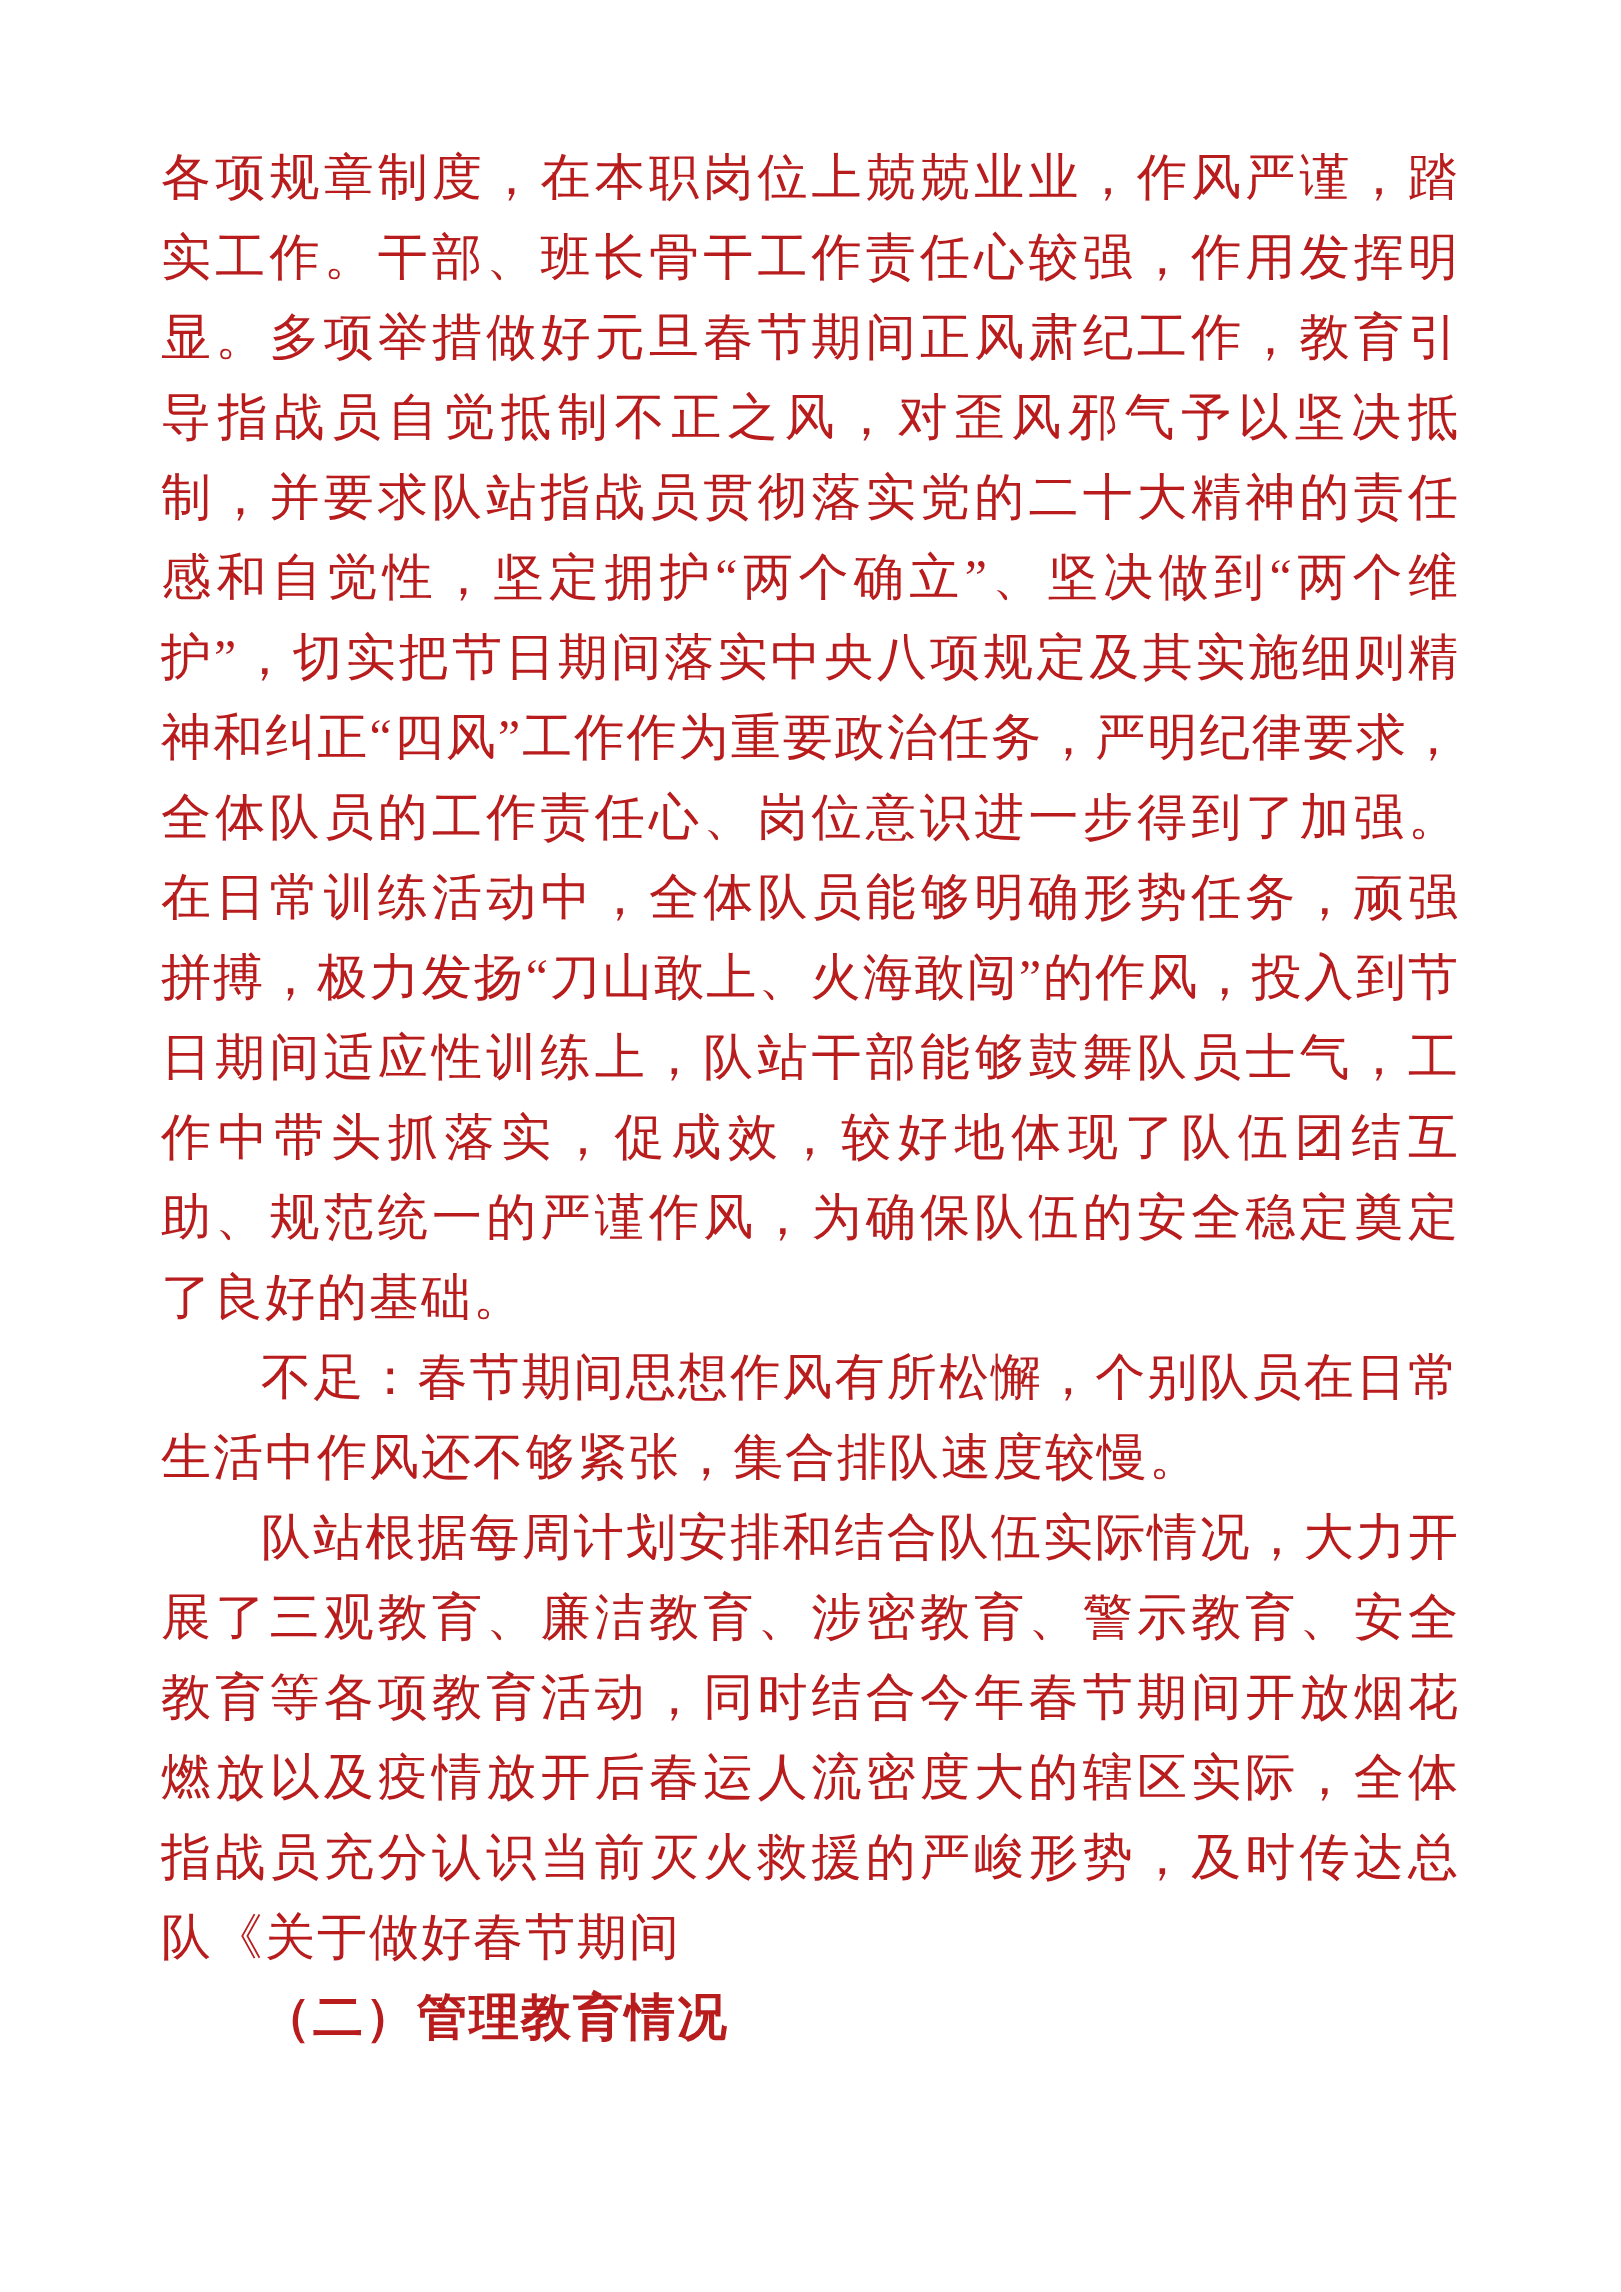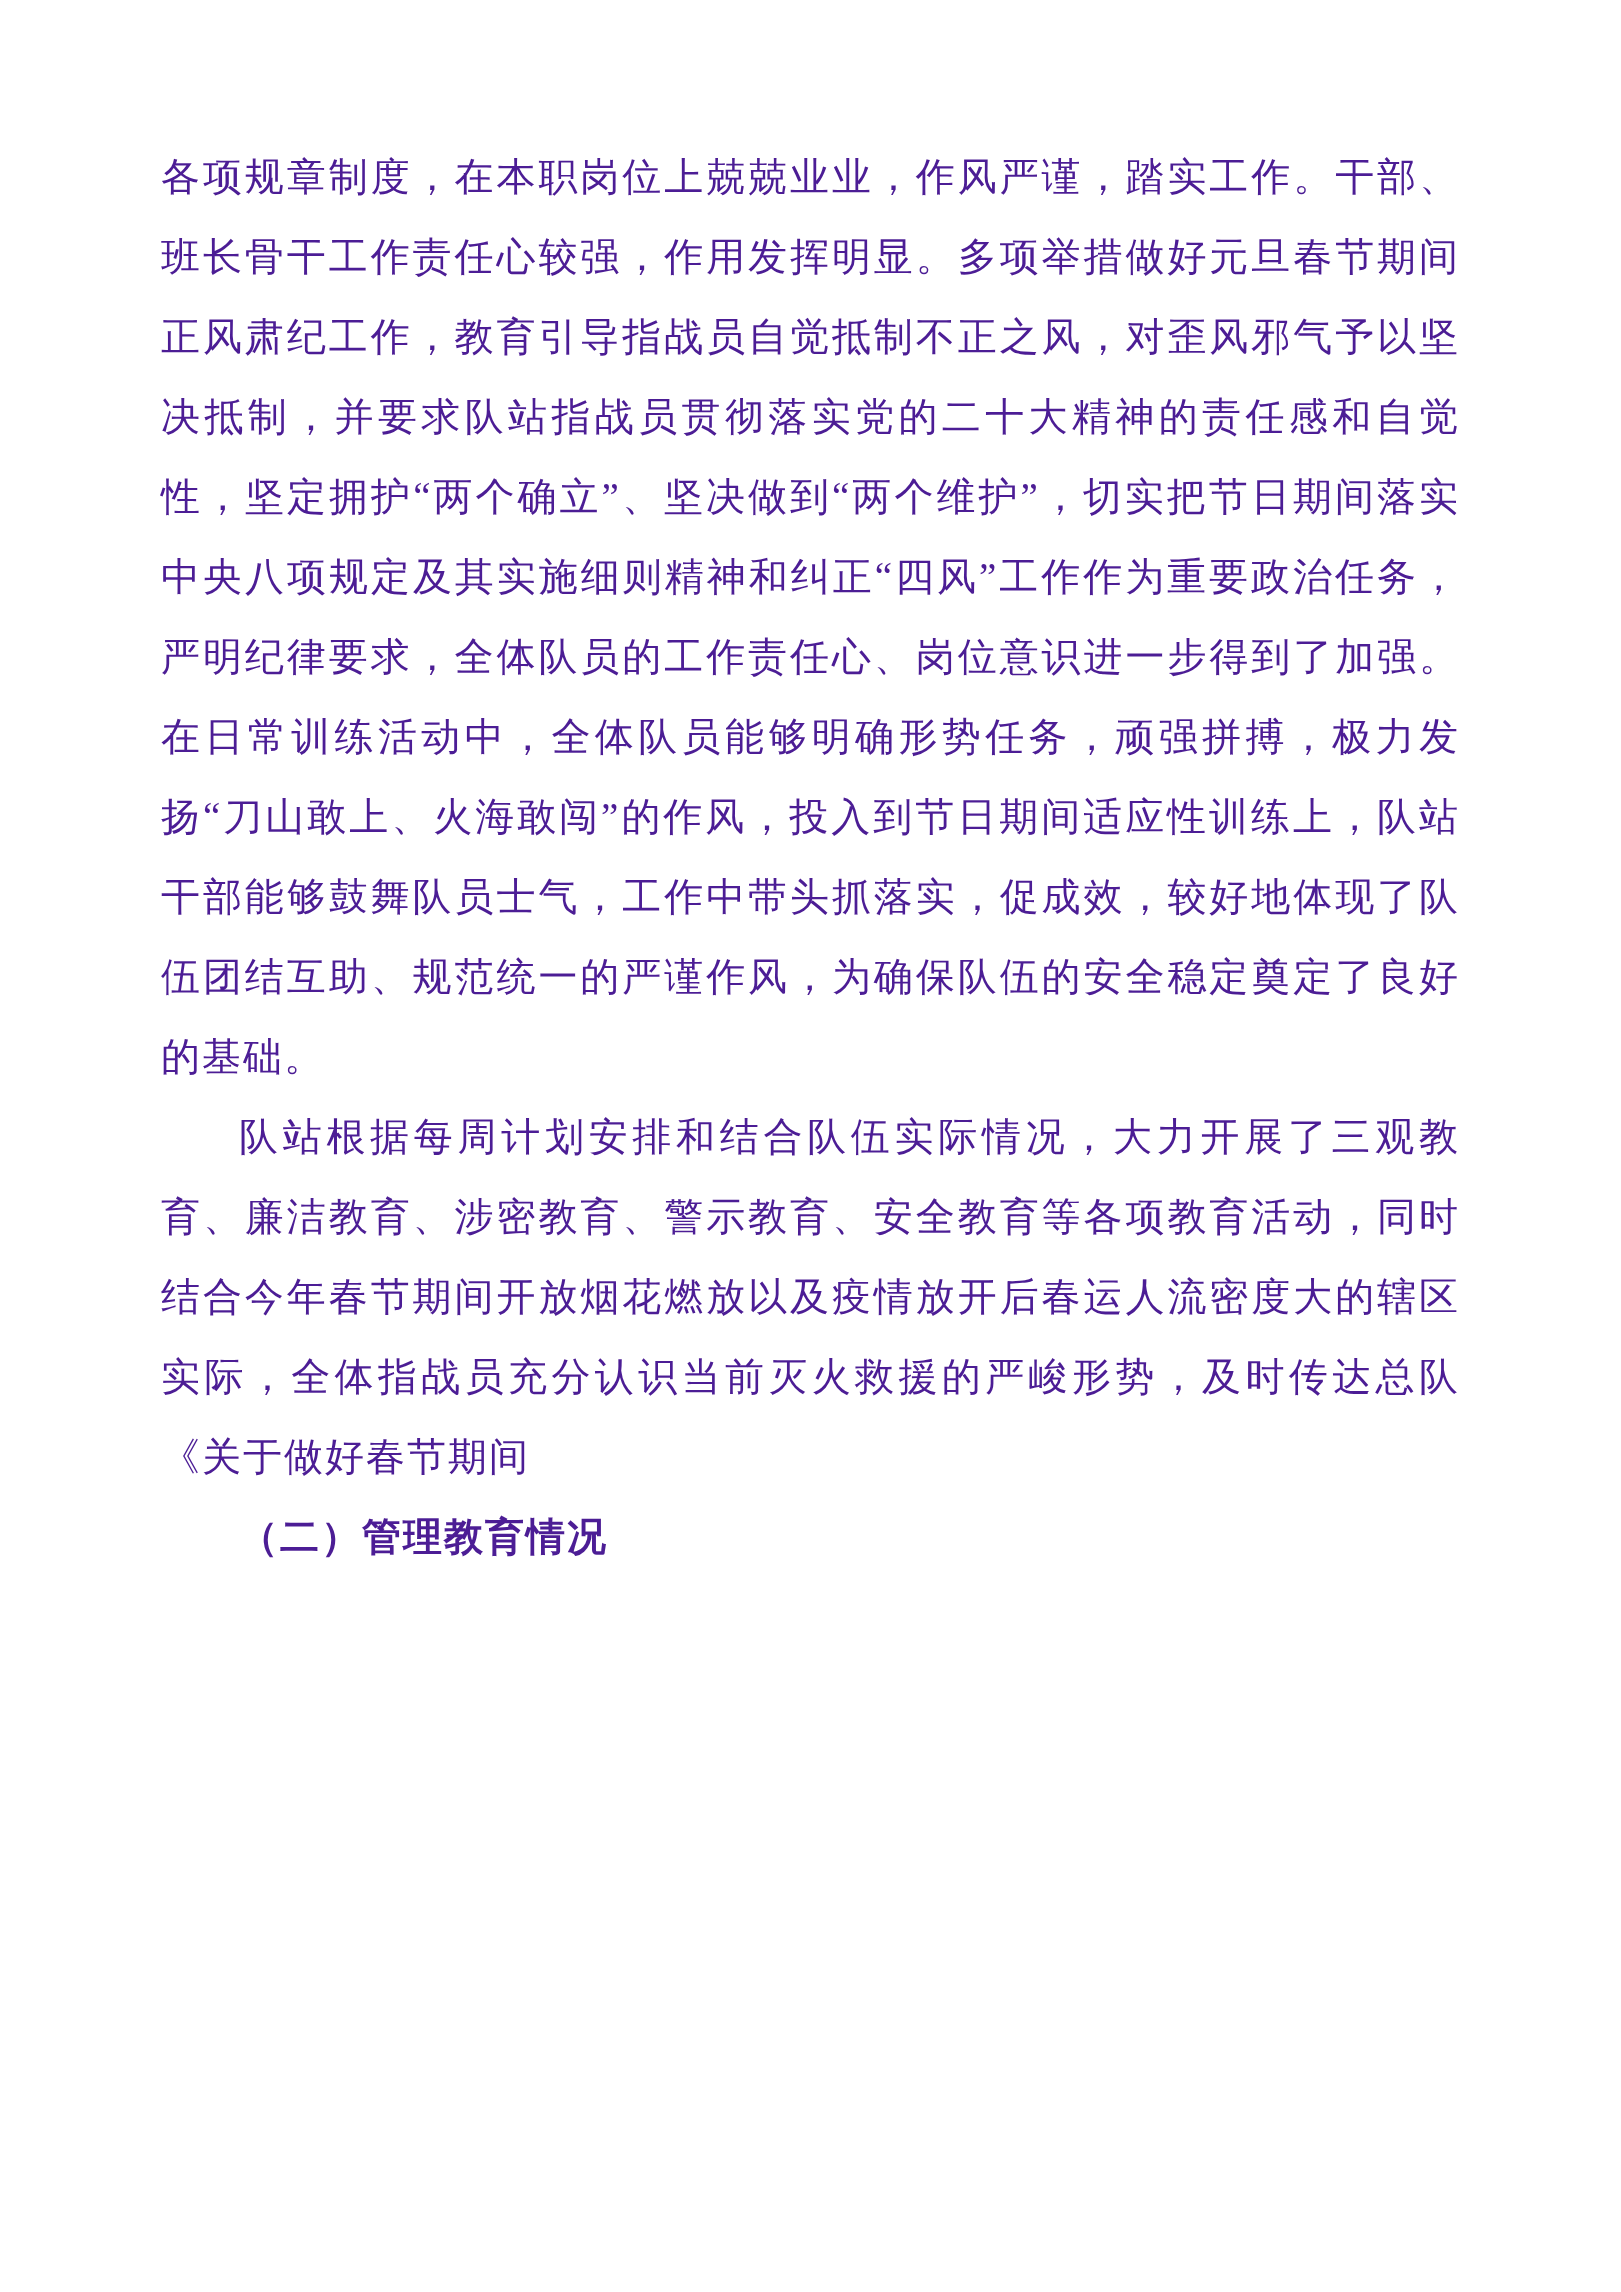--- a/index.html
+++ b/index.html
@@ -12,42 +12,43 @@
     width: 1621px;
     height: 2293px;
     background: #ffffff;
     box-sizing: border-box;
     padding: 137px 161px 0 161px;
     color: #000000;
     overflow: hidden;
   }
   .doc-body {
     font-family: "Liberation Serif", "DejaVu Serif", serif;
-    font-size: 39px;
+    font-size: 50px;
     line-height: 80px;
     letter-spacing: 2px;
     text-align: justify;
     text-justify: inter-character;
-    color: #4c1d95;
+    color: #b91c1c;
   }
   p.para {
     margin: 0;
     padding: 0;
   }
   p.indent {
     text-indent: 2em;
   }
   p.heading {
     font-family: "Liberation Sans", "DejaVu Sans", sans-serif;
     font-weight: 700;
   }
 </style>
 </head>
 <body>
 
 <div class="page">
   <div class="doc-body">
       <p class="para">各项规章制度，在本职岗位上兢兢业业，作风严谨，踏实工作。干部、班长骨干工作责任心较强，作用发挥明显。多项举措做好元旦春节期间正风肃纪工作，教育引导指战员自觉抵制不正之风，对歪风邪气予以坚决抵制，并要求队站指战员贯彻落实党的二十大精神的责任感和自觉性，坚定拥护“两个确立”、坚决做到“两个维护”，切实把节日期间落实中央八项规定及其实施细则精神和纠正“四风”工作作为重要政治任务，严明纪律要求，全体队员的工作责任心、岗位意识进一步得到了加强。在日常训练活动中，全体队员能够明确形势任务，顽强拼搏，极力发扬“刀山敢上、火海敢闯”的作风，投入到节日期间适应性训练上，队站干部能够鼓舞队员士气，工作中带头抓落实，促成效，较好地体现了队伍团结互助、规范统一的严谨作风，为确保队伍的安全稳定奠定了良好的基础。</p>
+      <p class="para indent">不足：春节期间思想作风有所松懈，个别队员在日常生活中作风还不够紧张，集合排队速度较慢。</p>
       <p class="para indent">队站根据每周计划安排和结合队伍实际情况，大力开展了三观教育、廉洁教育、涉密教育、警示教育、安全教育等各项教育活动，同时结合今年春节期间开放烟花燃放以及疫情放开后春运人流密度大的辖区实际，全体指战员充分认识当前灭火救援的严峻形势，及时传达总队《关于做好春节期间</p>
       <p class="para indent heading">（二）管理教育情况</p>
     </div>
 </div>
 
 
 </body></html>

